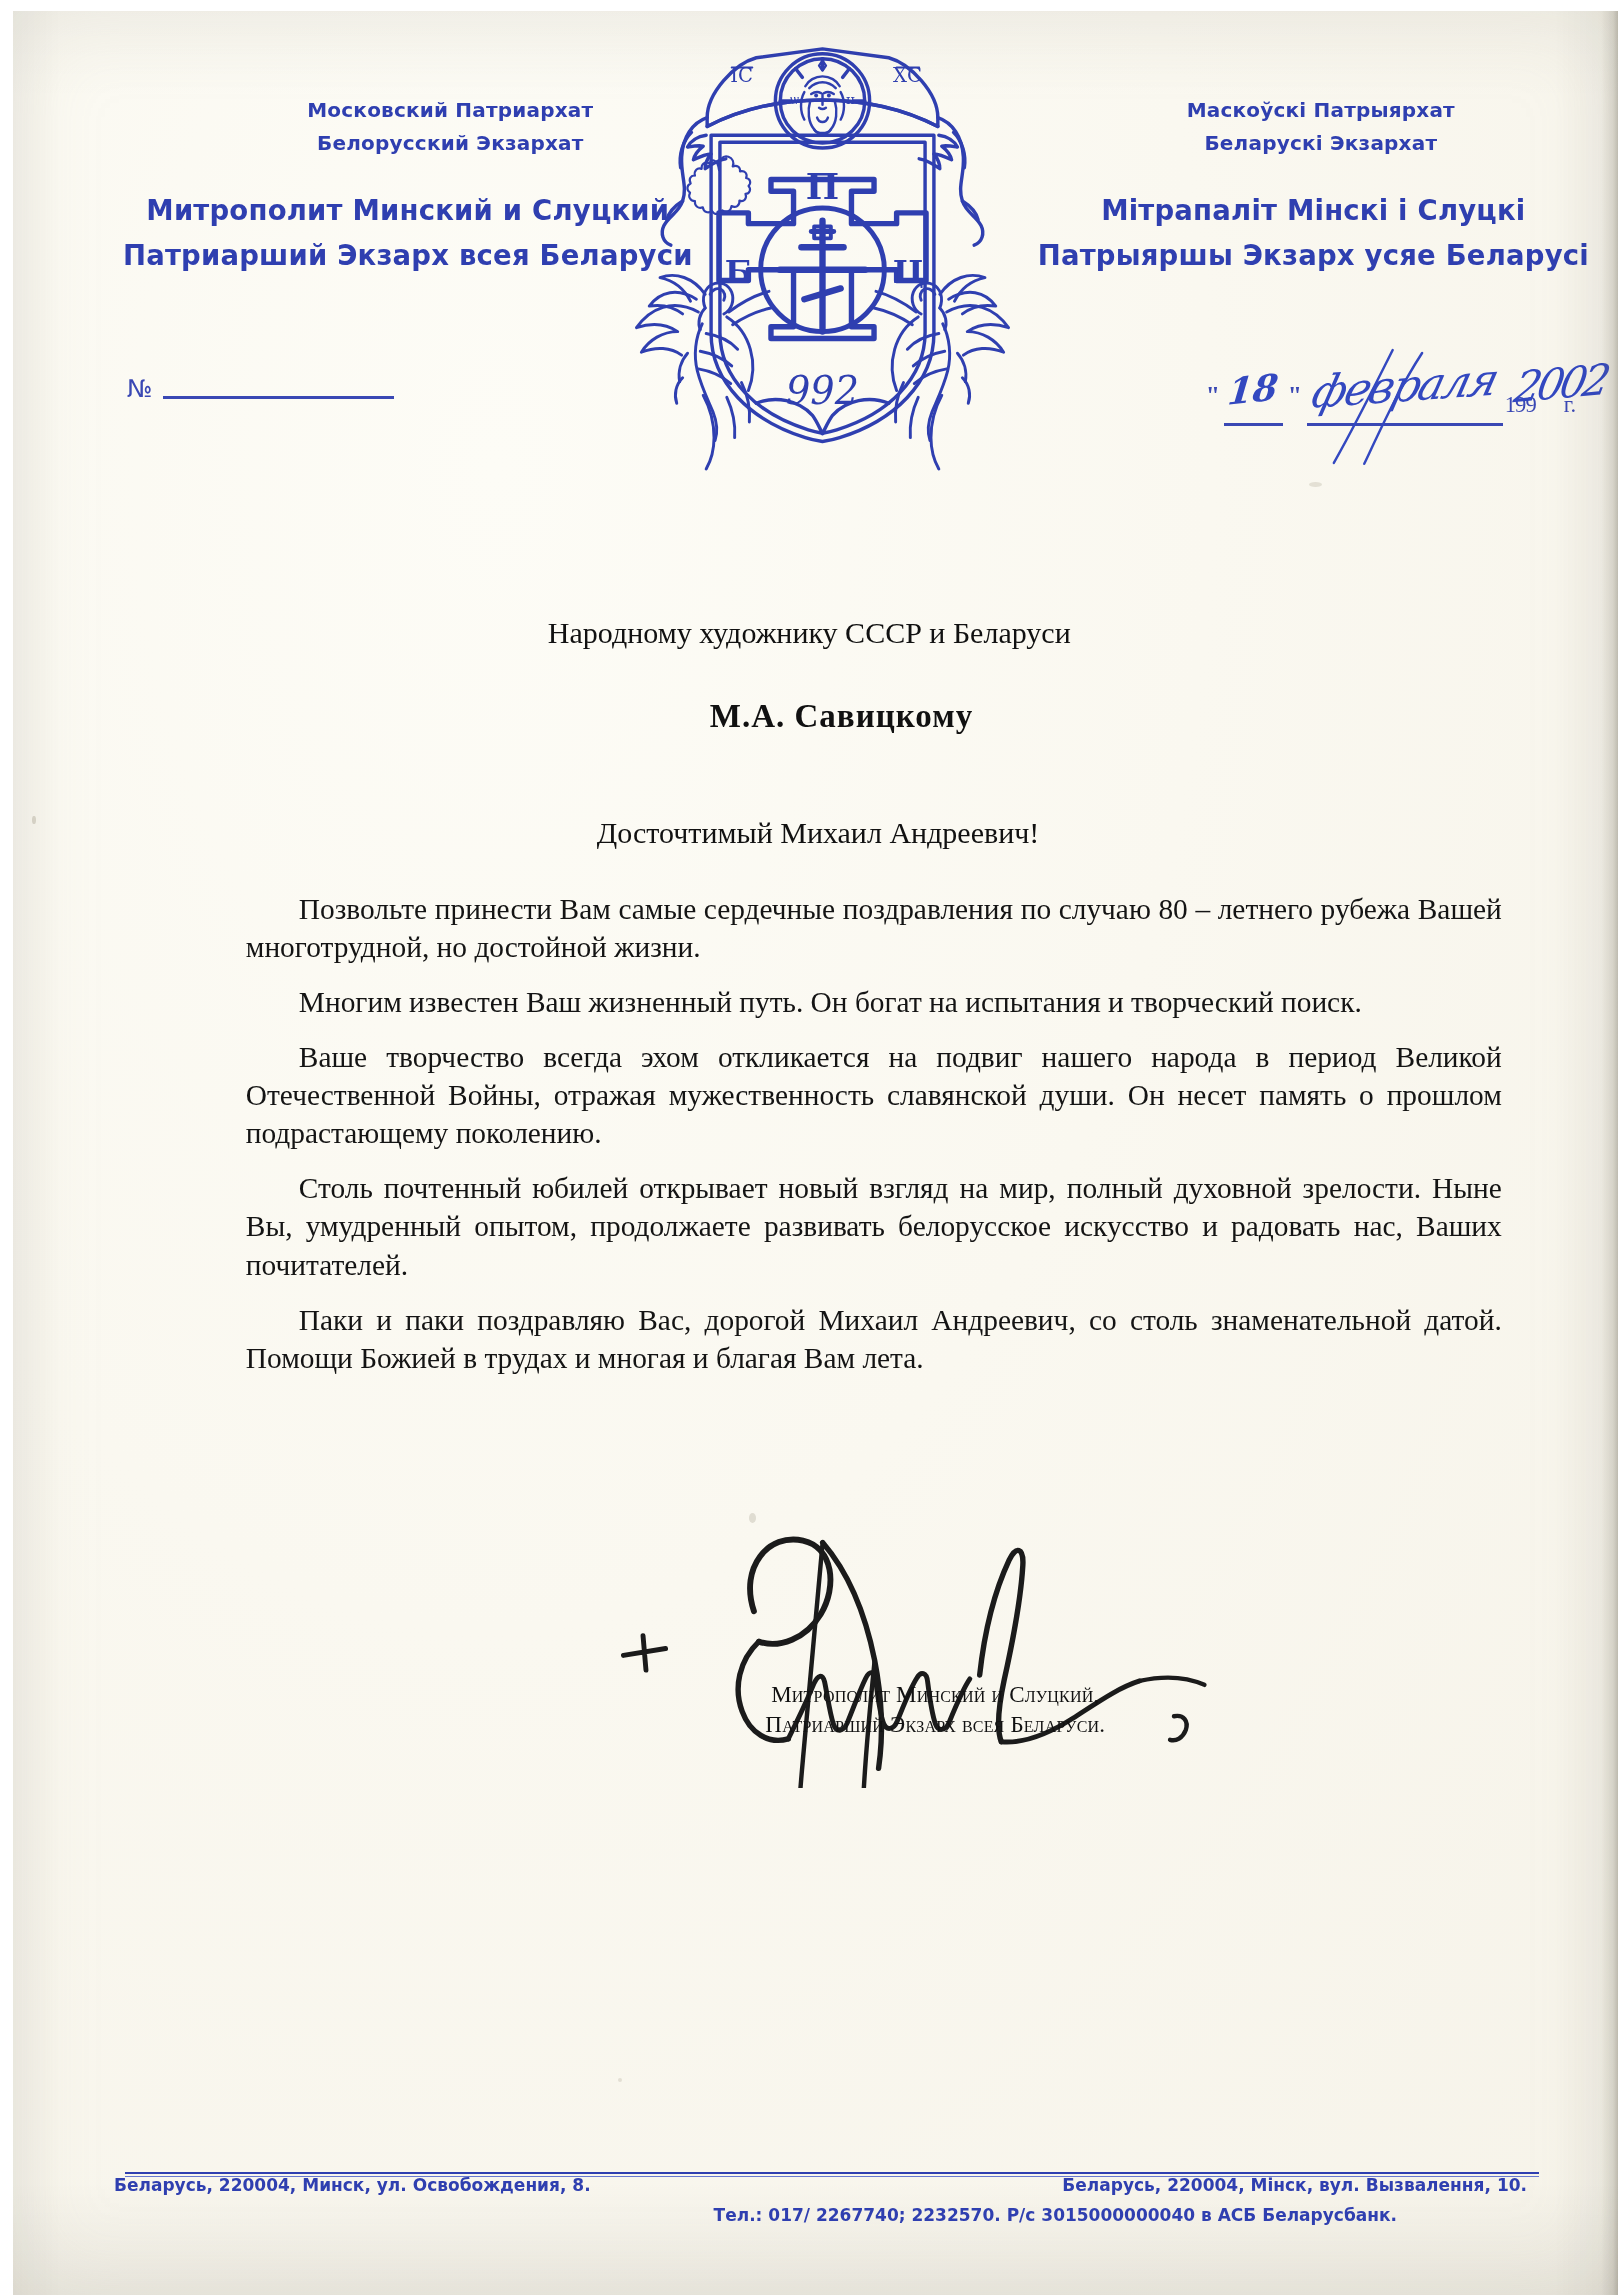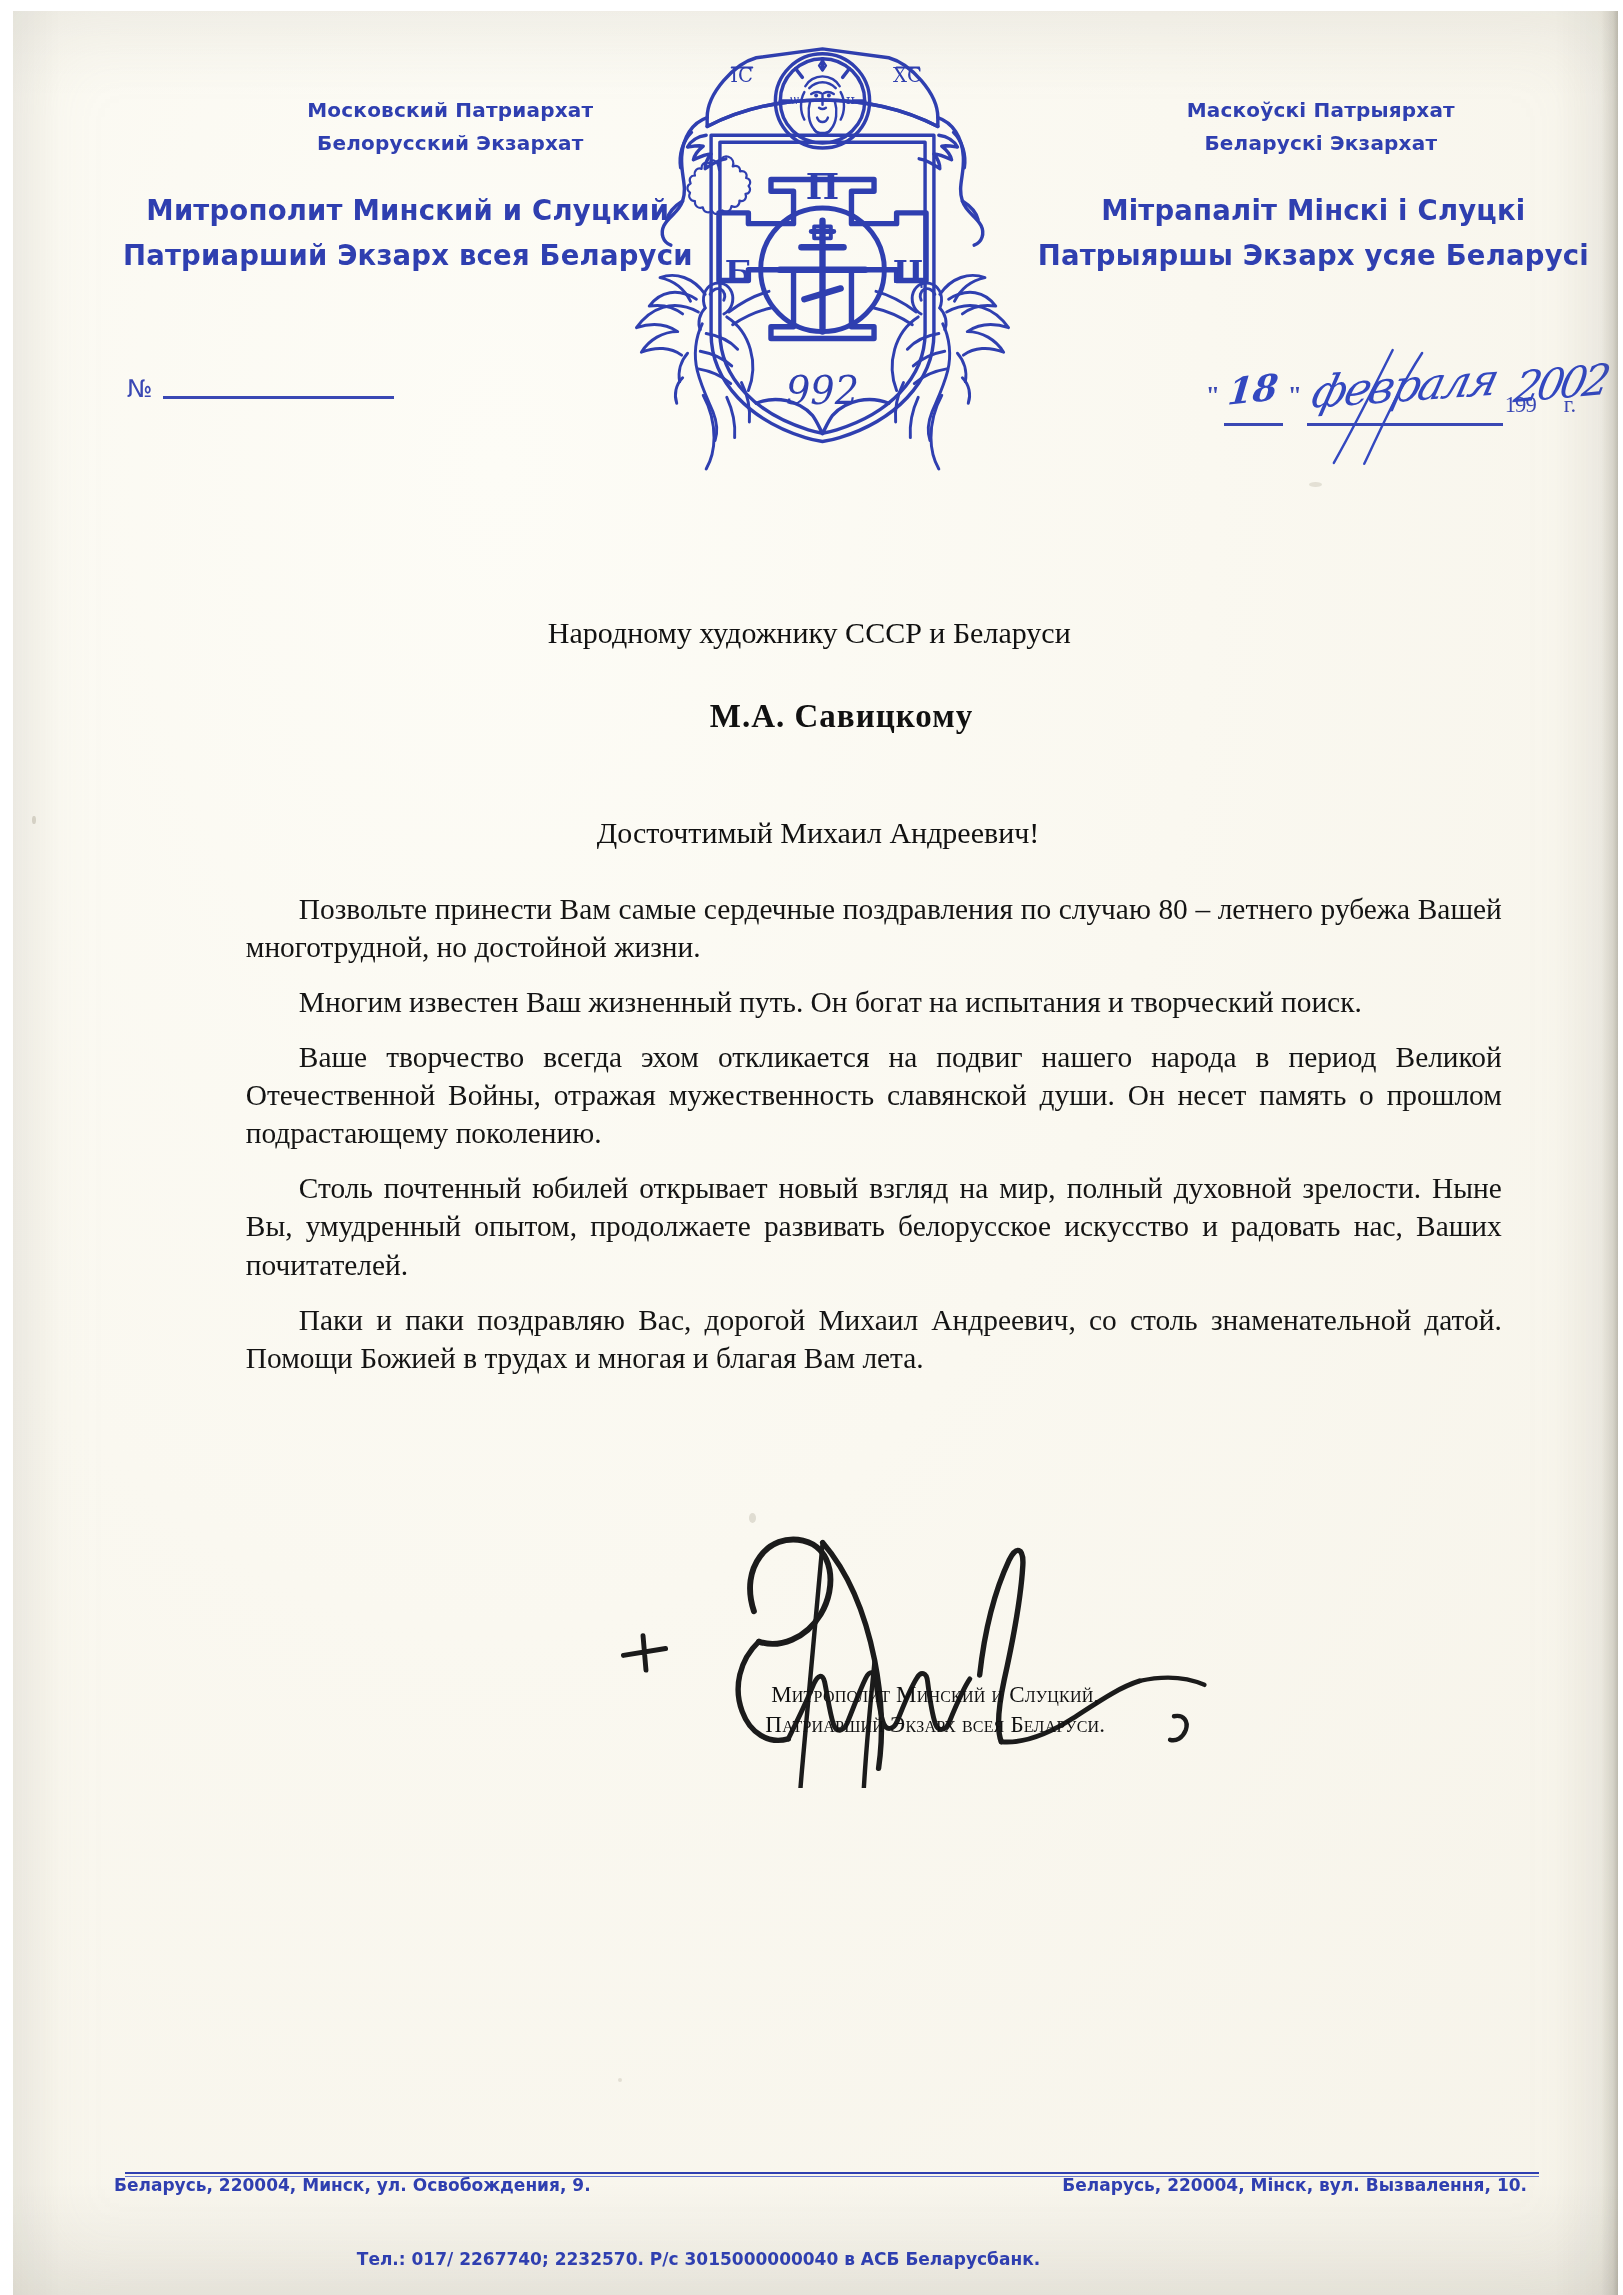--- a/index.html
+++ b/index.html
@@ -76,21 +76,21 @@
   #sig-title{position:absolute;left:623px;top:1669px;width:599px;text-align:center;
      color:#111;font-size:23px;line-height:1.30;}
   .smallcaps{font-variant:small-caps;letter-spacing:0.2px;}
 
   
   #footrule{position:absolute;left:112px;top:2161px;width:1414px;height:2.5px;background:#2f3fb0;}
   #footrule2{position:absolute;left:112px;top:2165px;width:1414px;height:1.5px;background:#6878d0;}
   .foot{position:absolute;color:#2f3fb0;font-family:"DejaVu Sans", sans-serif;font-size:17px;font-weight:600;}
   #foot-left{left:114px;top:2175px;}
   #foot-right{right:96px;top:2175px;text-align:left;}
-  #foot-center{left:0;right:0;top:2205px;width:1397px;text-align:center;margin-top:44px;}
+  #foot-center{left:0;right:0;top:2205px;width:1397px;text-align:right;}
 
   
   .speck{position:absolute;background:#b9b4a4;border-radius:50%;opacity:.5;}
 </style>
 </head>
 <body>
 
 <div id="paper">
 
   <div class="hdr hdr-small" id="hdr-left">
@@ -353,16 +353,16 @@
   <div id="footrule2"></div>
 
   <div class="speck" style="left:19.6px;  top:805px; width:3.4px;  height:7.9px;"></div>
   <div class="speck" style="left:1296px;top:471px;  width:12.8px; height:4.9px; opacity:.35;"></div>
   <div class="speck" style="left:736px;top:1502px; width:6.9px; height:9.8px; opacity:.4;"></div>
   <div class="speck" style="left:605px;top:2067px; width:4.4px;  height:4.4px;  opacity:.35;"></div>
 
   <div id="edge-right"></div>
 </div>
 
-<div class="foot" id="foot-left">Беларусь, 220004, Минск, ул. Освобождения, 9.</div>
+<div class="foot" id="foot-left">Беларусь, 220004, Минск, ул. Освобождения, 8.</div>
 <div class="foot" id="foot-right">Беларусь, 220004, Мінск, вул. Вызвалення, 10.</div>
 <div class="foot" id="foot-center">Тел.: 017/ 2267740; 2232570. Р/с 3015000000040 в АСБ Беларусбанк.</div>
 
 
 </body></html>

